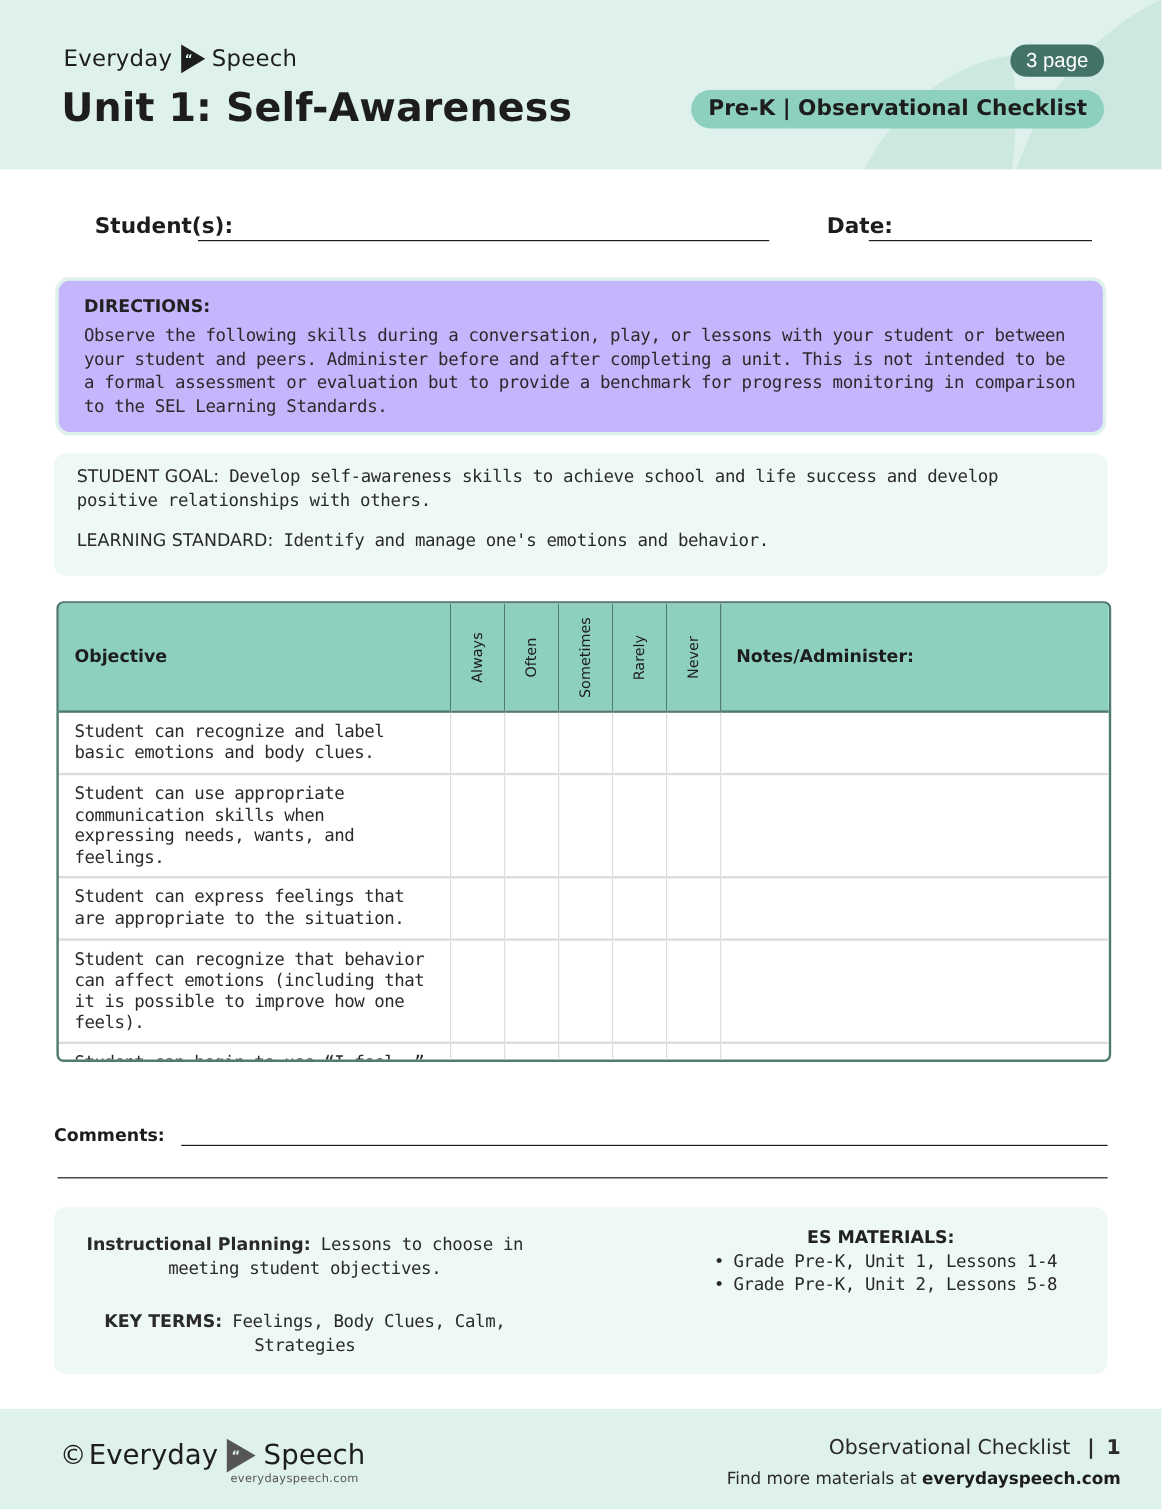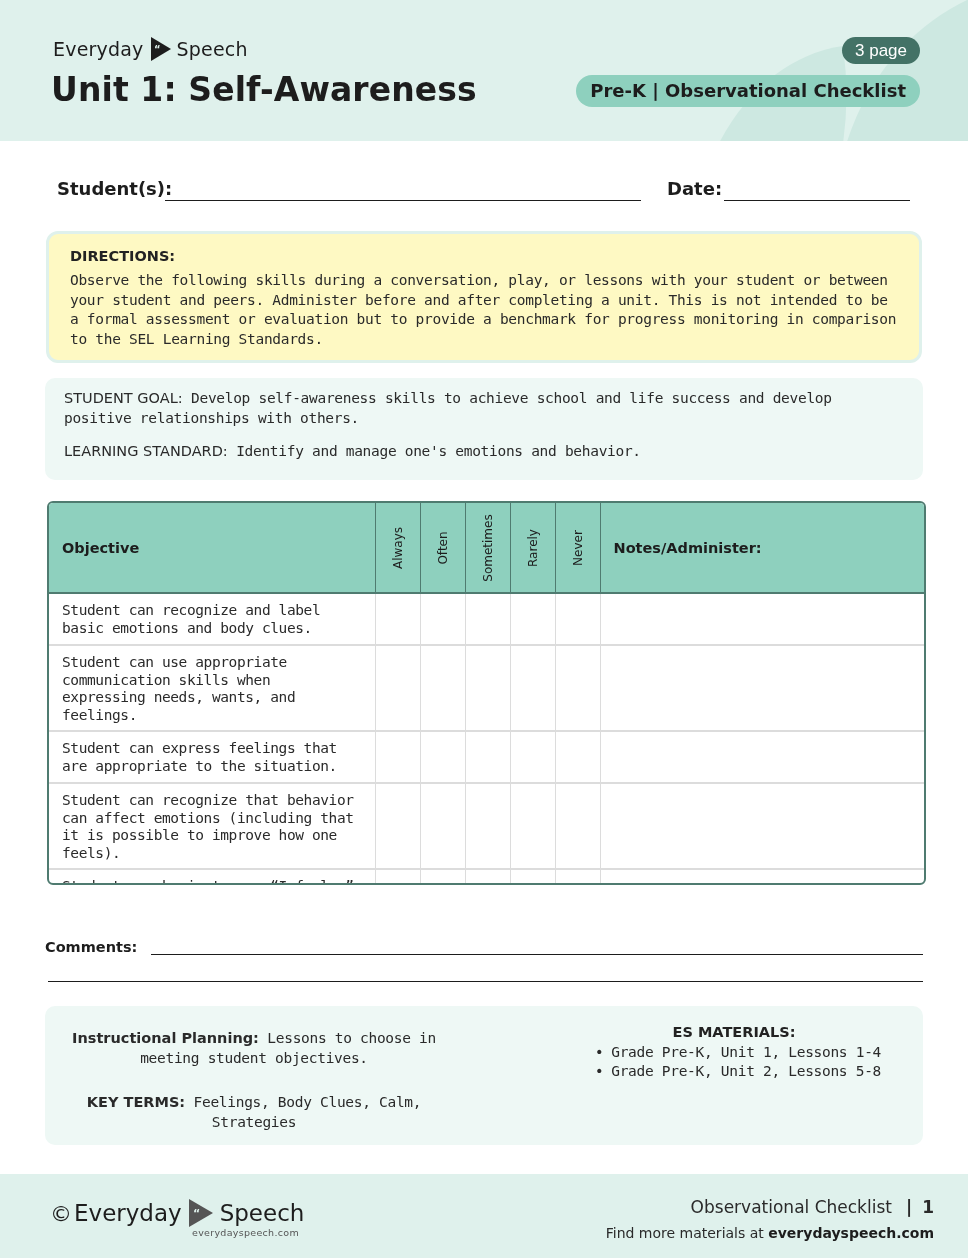--- a/index.html
+++ b/index.html
@@ -12,25 +12,25 @@
   .header .leaf2 { position: absolute; left: 835px; top: -20px; width: 220px; height: 240px; background: #cde8e1; border-radius: 100% 0 0 0; }
   .logo { position: absolute; left: 53px; top: 36px; display: flex; align-items: center; font-family: "DejaVu Sans", sans-serif; font-size: 19px; color: #1d1d1d; letter-spacing: 0.2px; }
   .logo .mark { display: inline-block; width: 22px; height: 26px; margin: 0 5px 0 6px; position: relative; }
   .logo .mark svg { width: 22px; height: 26px; }
   .title { position: absolute; left: 51px; top: 70px; font-family: "DejaVu Sans", sans-serif; font-size: 33px; font-weight: 700; color: #1d1d1d; letter-spacing: 0.1px; }
   .pill-page { position: absolute; right: 48px; top: 37px; height: 27px; padding: 0 13px; background: #437266; color: #ffffff; border-radius: 14px; font-family: "Liberation Sans", sans-serif; font-size: 17px; line-height: 27px; }
   .pill-type { position: absolute; right: 48px; top: 75px; height: 32px; padding: 0 14px; background: #8ed0be; color: #1d1d1d; border-radius: 16px; font-family: "DejaVu Sans", sans-serif; font-size: 18px; font-weight: 600; line-height: 32px; }
 
   
   .field-row { position: absolute; top: 176px; left: 57px; width: 855px; height: 28px; }
-  .field-label { position: absolute; top: 2px; font-family: "DejaVu Sans", sans-serif; font-size: 18px; font-weight: 600; color: #1d1d1d; }
+  .field-label { position: absolute; top: 2px; font-family: "DejaVu Sans", sans-serif; font-size: 18px; font-weight: 600; color: #1d1d1d; margin-left: 22px; }
   .field-line { position: absolute; top: 24px; height: 1px; background: #1d1d1d; }
 
   
-  .directions { position: absolute; left: 46px; top: 231px; width: 876px; height: 132px; border: 3px solid #dff1ec; border-radius: 12px; background: #fef9c3; padding: 14px 21px; }
+  .directions { position: absolute; left: 46px; top: 231px; width: 876px; height: 132px; border: 3px solid #dff1ec; border-radius: 12px; background: #c4b5fd; padding: 14px 21px; }
   .directions h3 { font-family: "DejaVu Sans", sans-serif; font-size: 14.5px; font-weight: bold; color: #222; margin-bottom: 7px; }
   .directions p { font-family: "DejaVu Sans Mono", monospace; font-size: 14.5px; line-height: 19.5px; color: #2a2a2a; letter-spacing: -0.3px; }
 
   
   .goal { position: absolute; left: 45px; top: 378px; width: 878px; height: 102px; background: #eef8f5; border-radius: 10px; padding: 11px 19px; }
   .goal p { font-family: "DejaVu Sans Mono", monospace; font-size: 14.5px; line-height: 19.5px; color: #2a2a2a; letter-spacing: -0.3px; }
   .goal p b { font-family: "DejaVu Sans", sans-serif; font-weight: normal; letter-spacing: 0; margin-top: 16px; }
   .goal p + p { margin-top: 14px; }
 
   

